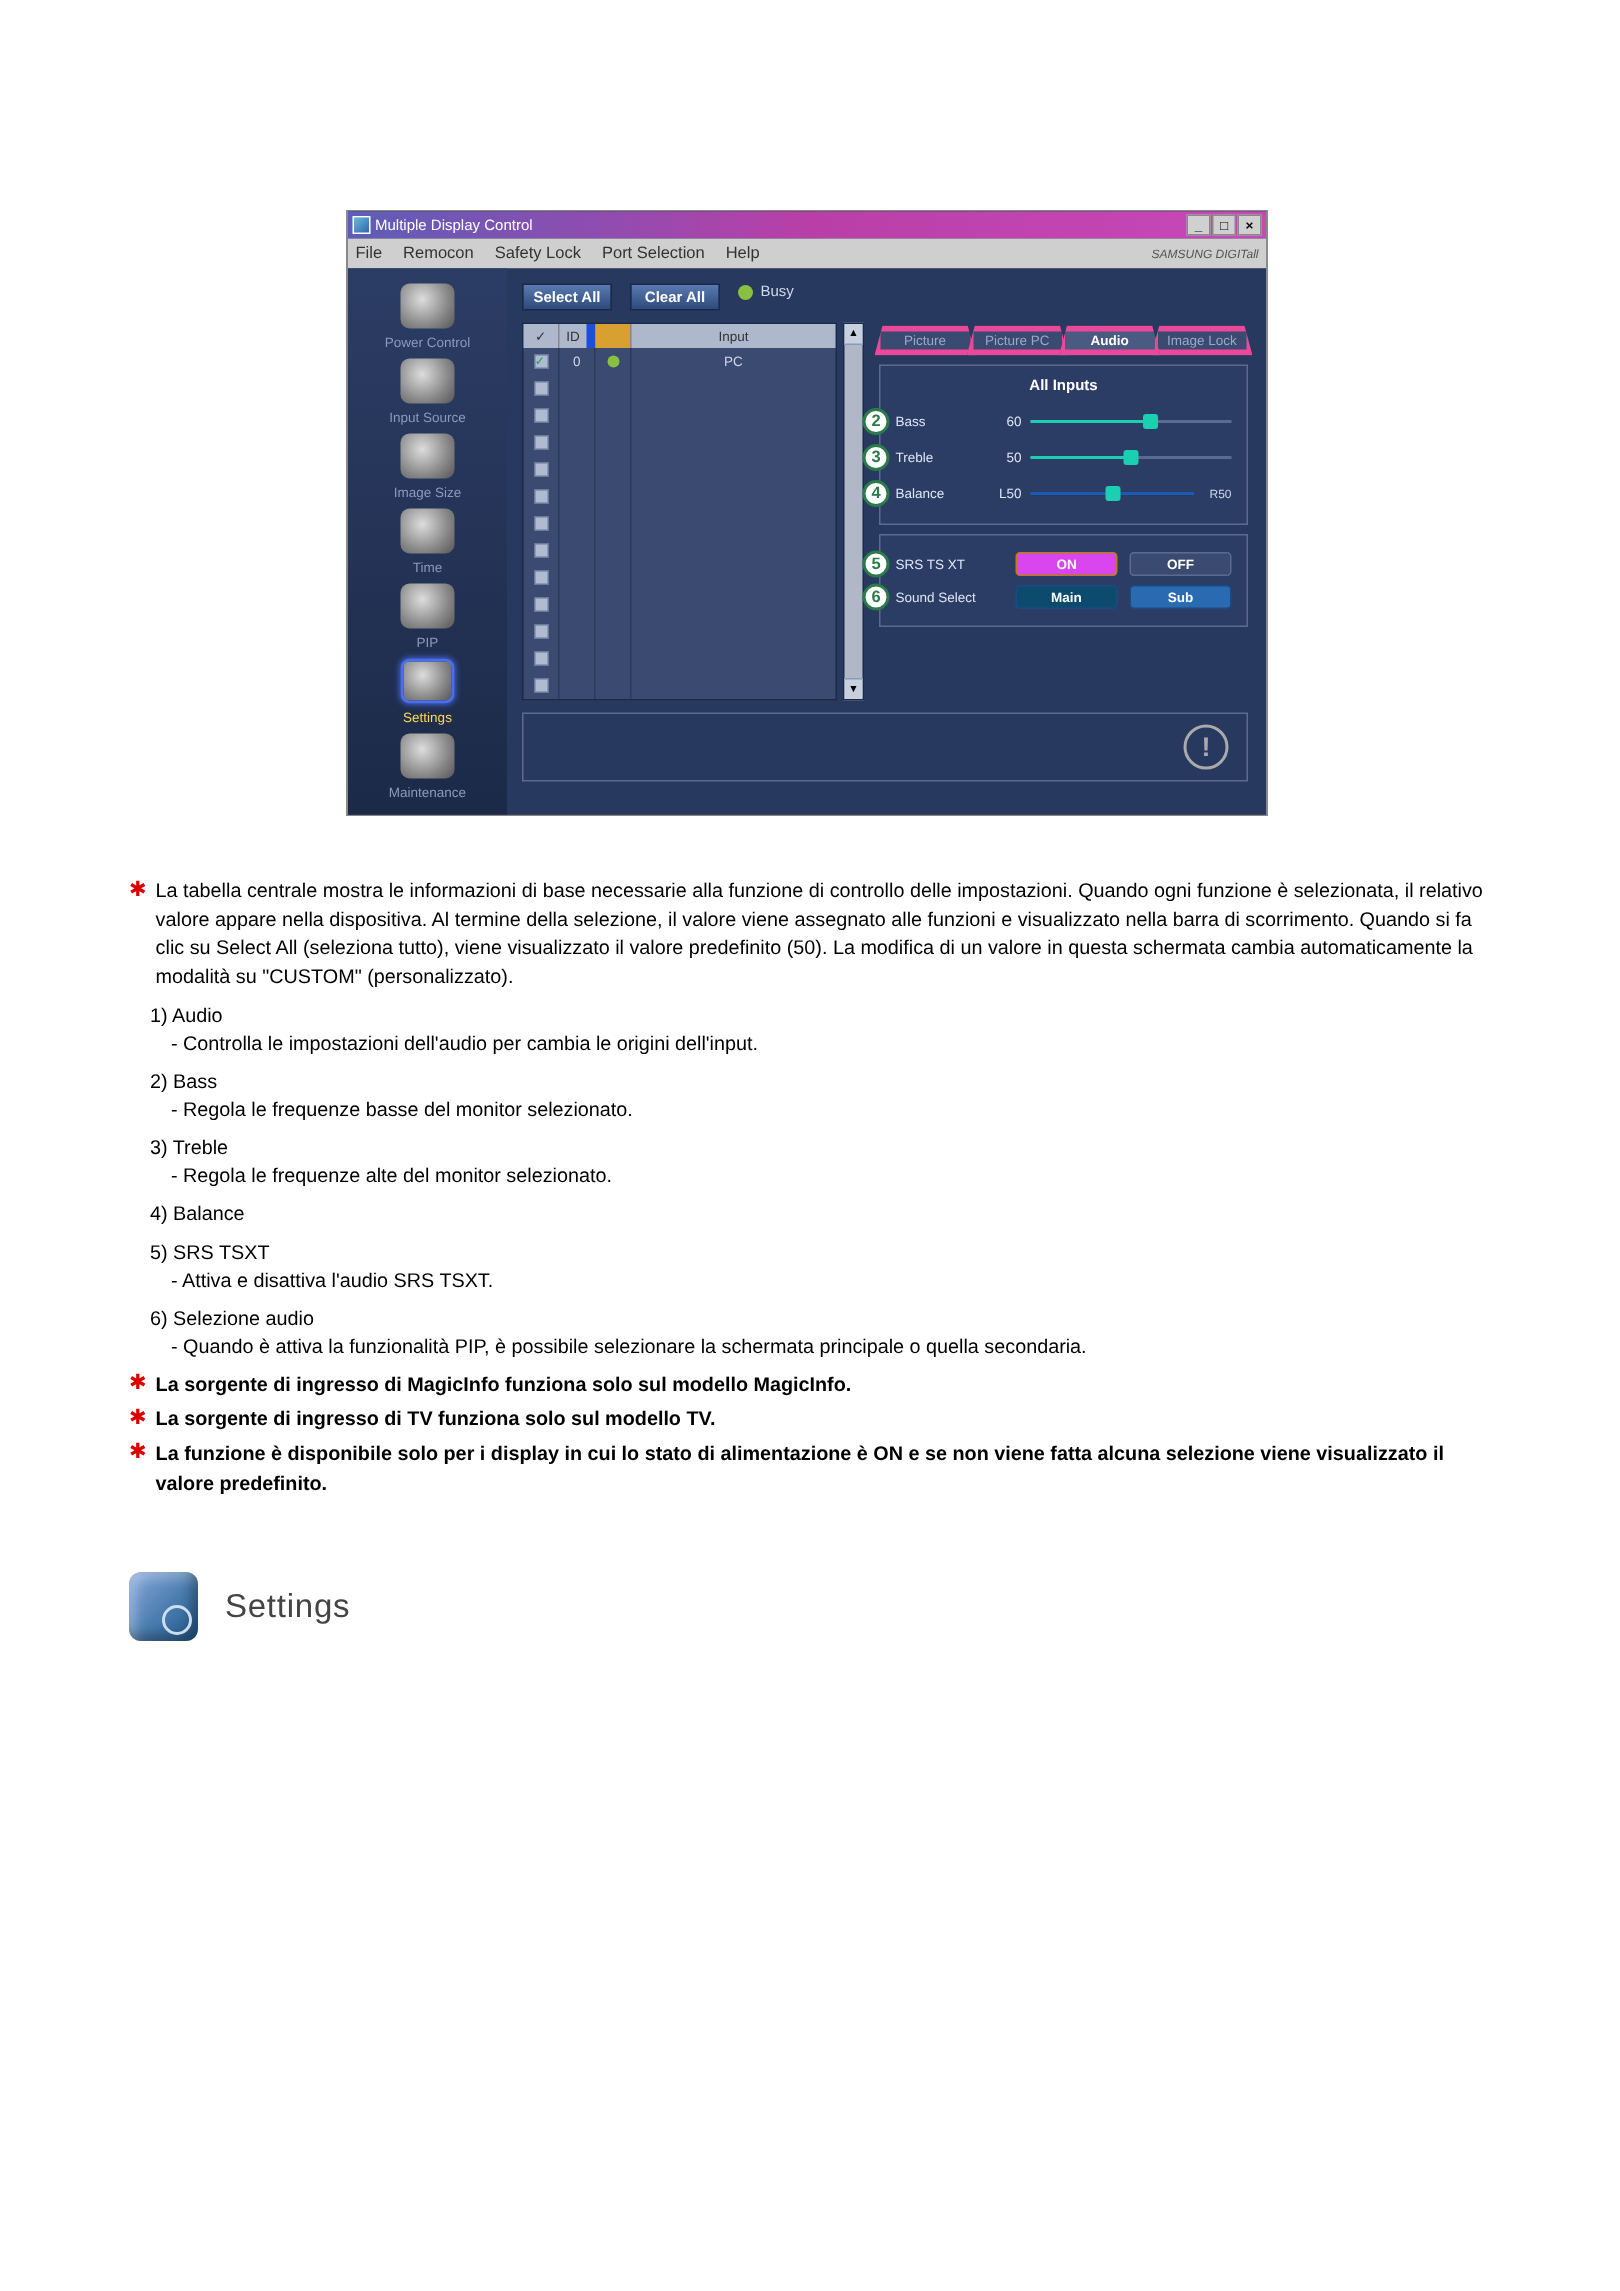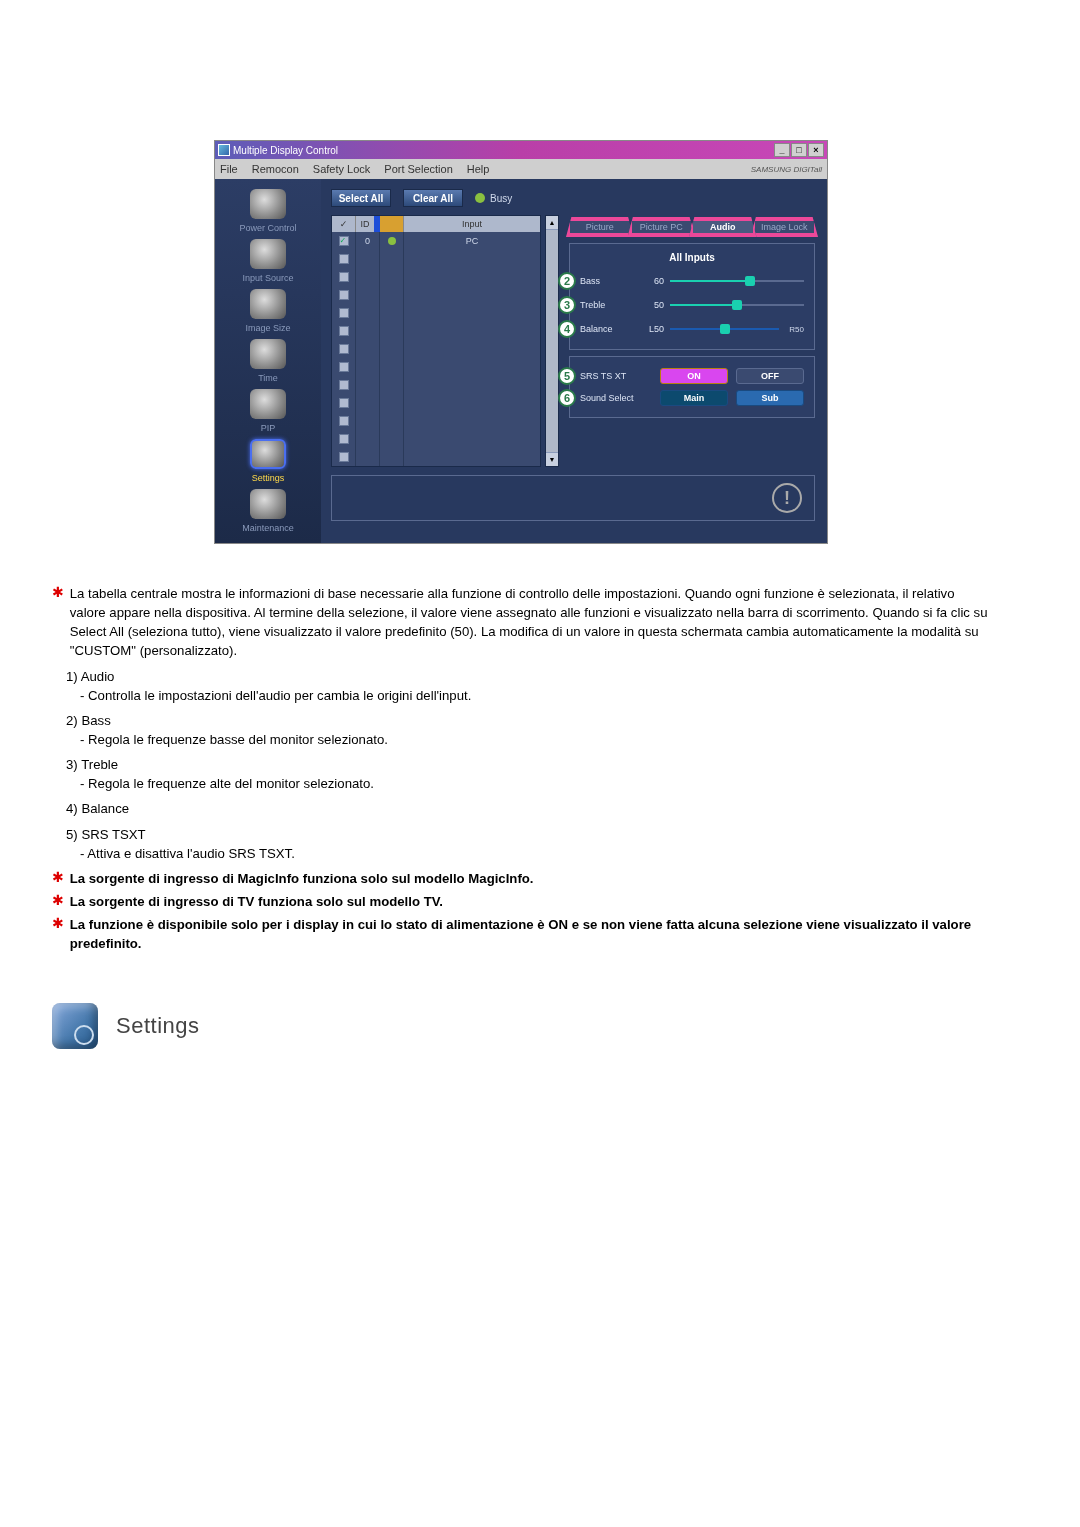--- a/index.html
+++ b/index.html
@@ -1,17 +1,17 @@
 <!DOCTYPE html>
 <html><head>
 <meta charset="utf-8">
 <style>
 * { margin: 0; padding: 0; box-sizing: border-box; }
 body { background: #fff; font-family: Arial, sans-serif; font-size: 13px; color: #000; width: 1080px; }
-.page { padding: 90px 90px 100px 52px; }
+.page { padding: 90px 90px 100px 86px; }
 
 .app-window { width: 614px; margin: 50px auto 40px auto; border: 1px solid #888; background: #141e3c; }
 .titlebar { height: 18px; background: linear-gradient(to right, #5d5db8 0%, #b93fa8 50%, #c848b8 100%); display: flex; align-items: center; padding: 0 3px; font-size: 10px; color: #fff; justify-content: space-between; }
 .titlebar-left { display: flex; align-items: center; gap: 3px; }
 .tb-icon { width: 12px; height: 12px; background: linear-gradient(135deg,#6bd,#36a); border: 1px solid #fff; }
 .win-controls { display: flex; gap: 1px; }
 .win-btn { width: 16px; height: 14px; background: #d0d0d0; border: 1px solid #888; display: flex; align-items: center; justify-content: center; font-size: 9px; color: #000; font-weight: bold; }
 
 .menubar { height: 20px; background: #cfcfcf; display: flex; align-items: center; justify-content: space-between; padding: 0 5px; font-size: 11px; }
 .menu-items { display: flex; gap: 14px; justify-content: space-between; }
@@ -19,21 +19,21 @@
 .brand { font-size: 8px; color: #555; font-style: italic; }
 
 .app-body { display: flex; background: #28395f; }
 .sidebar { width: 106px; background: linear-gradient(180deg,#2c3d65,#1c2a48); padding: 10px 4px; display: flex; flex-direction: column; align-items: center; gap: 6px; }
 .side-item { display: flex; flex-direction: column; align-items: center; gap: 4px; font-size: 9px; color: #8a9abb; }
 .side-item.active { color: #ffd94a; }
 .side-item.active .side-ico { border: 2px solid #4a6ef0; box-shadow: 0 0 4px #4a6ef0; }
 .side-ico { width: 36px; height: 30px; background: radial-gradient(circle at 40% 35%, #ddd 0%, #888 60%, #555 100%); border-radius: 6px; }
 
 .main-area { flex: 1; padding: 10px 12px 10px 10px; }
-.mac-top { display: flex; align-items: center; gap: 12px; margin-bottom: 8px; }
+.mac-top { display: flex; align-items: flex-start; gap: 12px; margin-bottom: 8px; }
 .ma-btn { width: 60px; height: 18px; background: linear-gradient(#5a7ab0,#2d4a7a); border: 1px solid #1a2a4a; color: #fff; font-size: 10px; font-weight: bold; display: flex; align-items: center; justify-content: center; }
 .busy { display: flex; align-items: center; gap: 5px; color: #cfd8ea; font-size: 10px; }
 .busy-dot { width: 10px; height: 10px; background: #8ac040; border-radius: 50%; }
 
 .middle-row { display: flex; gap: 4px; }
 .list-panel { width: 210px; background: #3a4a70; border: 1px solid #1a2a4a; }
 .list-head { display: flex; height: 16px; background: #aeb8cc; font-size: 9px; color: #333; }
 .lh-c1 { width: 24px; border-right: 1px solid #888; display:flex;align-items:center;justify-content:center; }
 .lh-c2 { width: 24px; border-right: 6px solid #1d4ed8; display:flex;align-items:center;justify-content:center; }
 .lh-c3 { width: 24px; border-right: 1px solid #888; display:flex;align-items:center;justify-content:center; background:#d8a030;}
@@ -362,20 +362,24 @@
           <span class="lbl"><span>3)</span> <span>Treble</span></span>
           <span class="desc">- Regola le frequenze alte del monitor selezionato.</span>
         </div>
     <div class="num-li">
           <span class="lbl"><span>4)</span> <span>Balance</span></span>
         </div>
     <div class="num-li">
           <span class="lbl"><span>5)</span> <span>SRS TSXT</span></span>
           <span class="desc">- Attiva e disattiva l'audio SRS TSXT.</span>
         </div>
+    <div class="num-li">
+          <span class="lbl"><span>6)</span> <span>Selezione audio</span></span>
+          <span class="desc">- Quando è attiva la funzionalità PIP, è possibile selezionare la schermata principale o quella secondaria.</span>
+        </div>
   </div>
   <div class="star-item">
         <span class="star">✱</span>
         <span class="star-txt bold">La sorgente di ingresso di MagicInfo funziona solo sul modello MagicInfo.</span>
       </div>
   <div class="star-item">
         <span class="star">✱</span>
         <span class="star-txt bold">La sorgente di ingresso di TV funziona solo sul modello TV.</span>
       </div>
   <div class="star-item">

